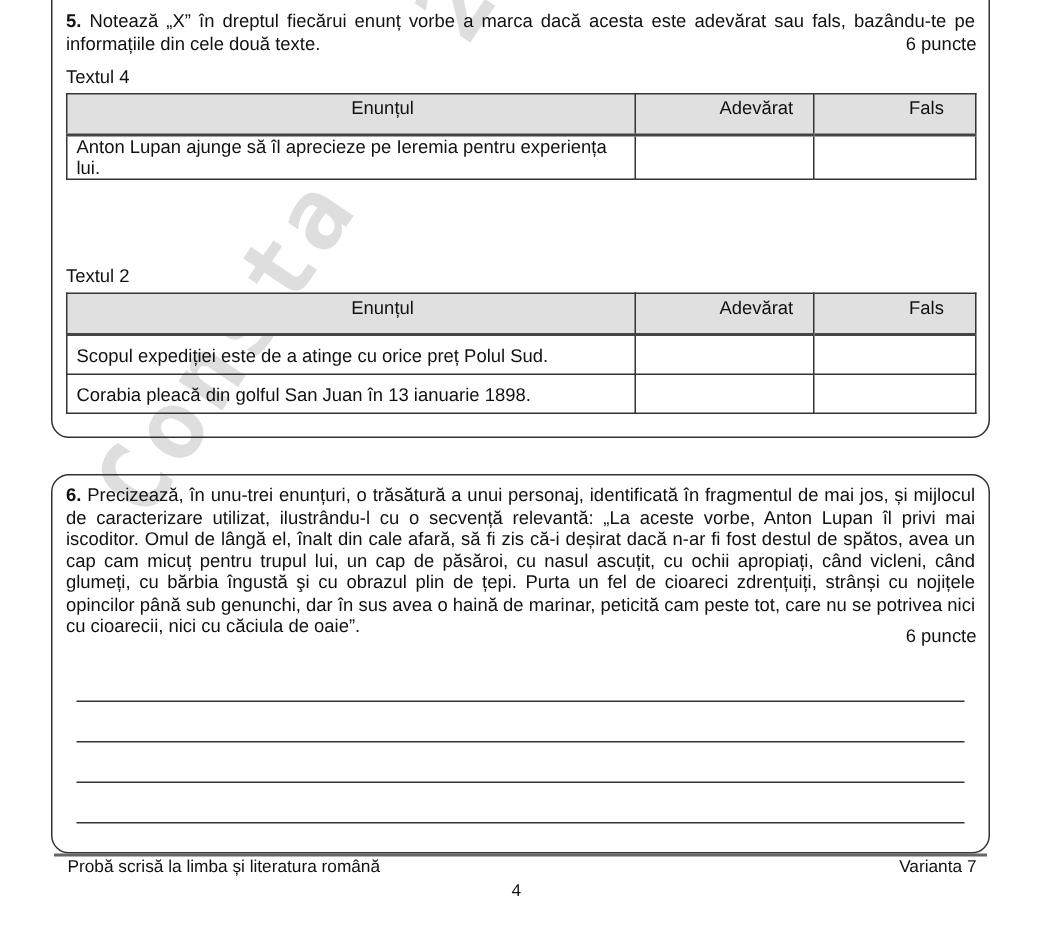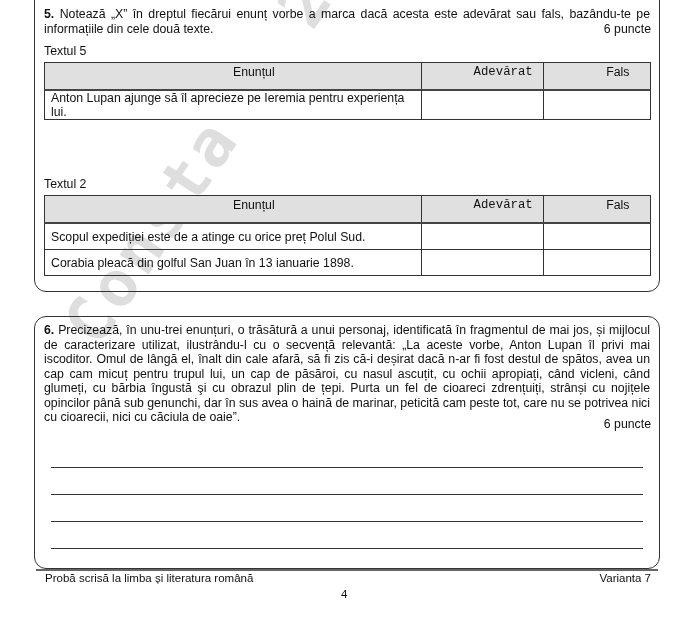--- a/index.html
+++ b/index.html
@@ -9,21 +9,21 @@
   #box5 { border-top:1.3px solid #333; border-radius:12px; }
   #box6 { left:34px; top:316px; width:624px; height:251px; }
   .q-text { position:absolute; left:44px; width:606px; line-height:14.5px; text-align:justify; }
   .q-num { font-weight:bold; }
   .pts { position:absolute; right:49px; font-weight:normal; }
   .sub { position:absolute; left:44px; }
   table.tf { position:absolute; left:44px; width:607px; border-collapse:collapse; font-size:12.3px; }
   table.tf td, table.tf th { border:1.2px solid #333; padding:0 6px; height:25px; }
   table.tf th { background:#e0e0e0; font-weight:normal; height:24px; vertical-align:top; padding-top:2px; border-bottom:2px solid #444;padding-left:48px; }
   table.tf .c-en { width:433px; }
-  table.tf .c-a { width:70px;font-family:Liberation Mono, monospace; }
+  table.tf .c-a { width:70px; }
   table.tf .c-f { width:64px; }
   .wline { position:absolute; left:51px; width:592px; height:0; border-top:1.2px solid #333; }
   .footer-rule { position:absolute; left:36px; width:622px; top:569px; border-top:2px solid #666; }
   .footer-left { position:absolute; left:45px; top:572px; font-size:11.5px; }
   .footer-right { position:absolute; right:49px; top:572px; font-size:11.5px; }
   .page-num { position:absolute; left:341px; top:588px; font-size:11.5px; }
   .watermark { position:absolute; left:80px; top:300px; font-family:"DejaVu Sans Mono", monospace; font-size:64px; font-weight:bold; color:rgba(160,160,160,0.35); transform:rotate(-56deg); transform-origin:left center; white-space:nowrap; pointer-events:none; letter-spacing:4px; }
 </style>
 </head>
 <body>
@@ -31,21 +31,21 @@
 <div class="watermark">Consta - 2104</div>
 
 <div class="box" id="box5"></div>
 
 <div class="q-text" style="top:7px;">
   <span class="q-num">5.</span>
   <span>Notează „X” în dreptul fiecărui enunț vorbe a marca dacă acesta este adevărat sau fals, bazându-te pe informațiile din cele două texte.</span>
 </div>
 <div class="pts" style="top:22px;">6 puncte</div>
 
-<div class="sub" style="top:44px;">Textul 5</div>
+<div class="sub" style="top:44px;">Textul 4</div>
 <table class="tf" style="top:62px;">
   <tbody>
       <tr>
     <th class="c-en">Enunțul</th>
     <th class="c-a">Adevărat</th>
     <th class="c-f">Fals</th>
   </tr>
   <tr>
     <td>Anton Lupan ajunge să îl aprecieze pe Ieremia pentru experiența lui.</td>
     <td></td>

